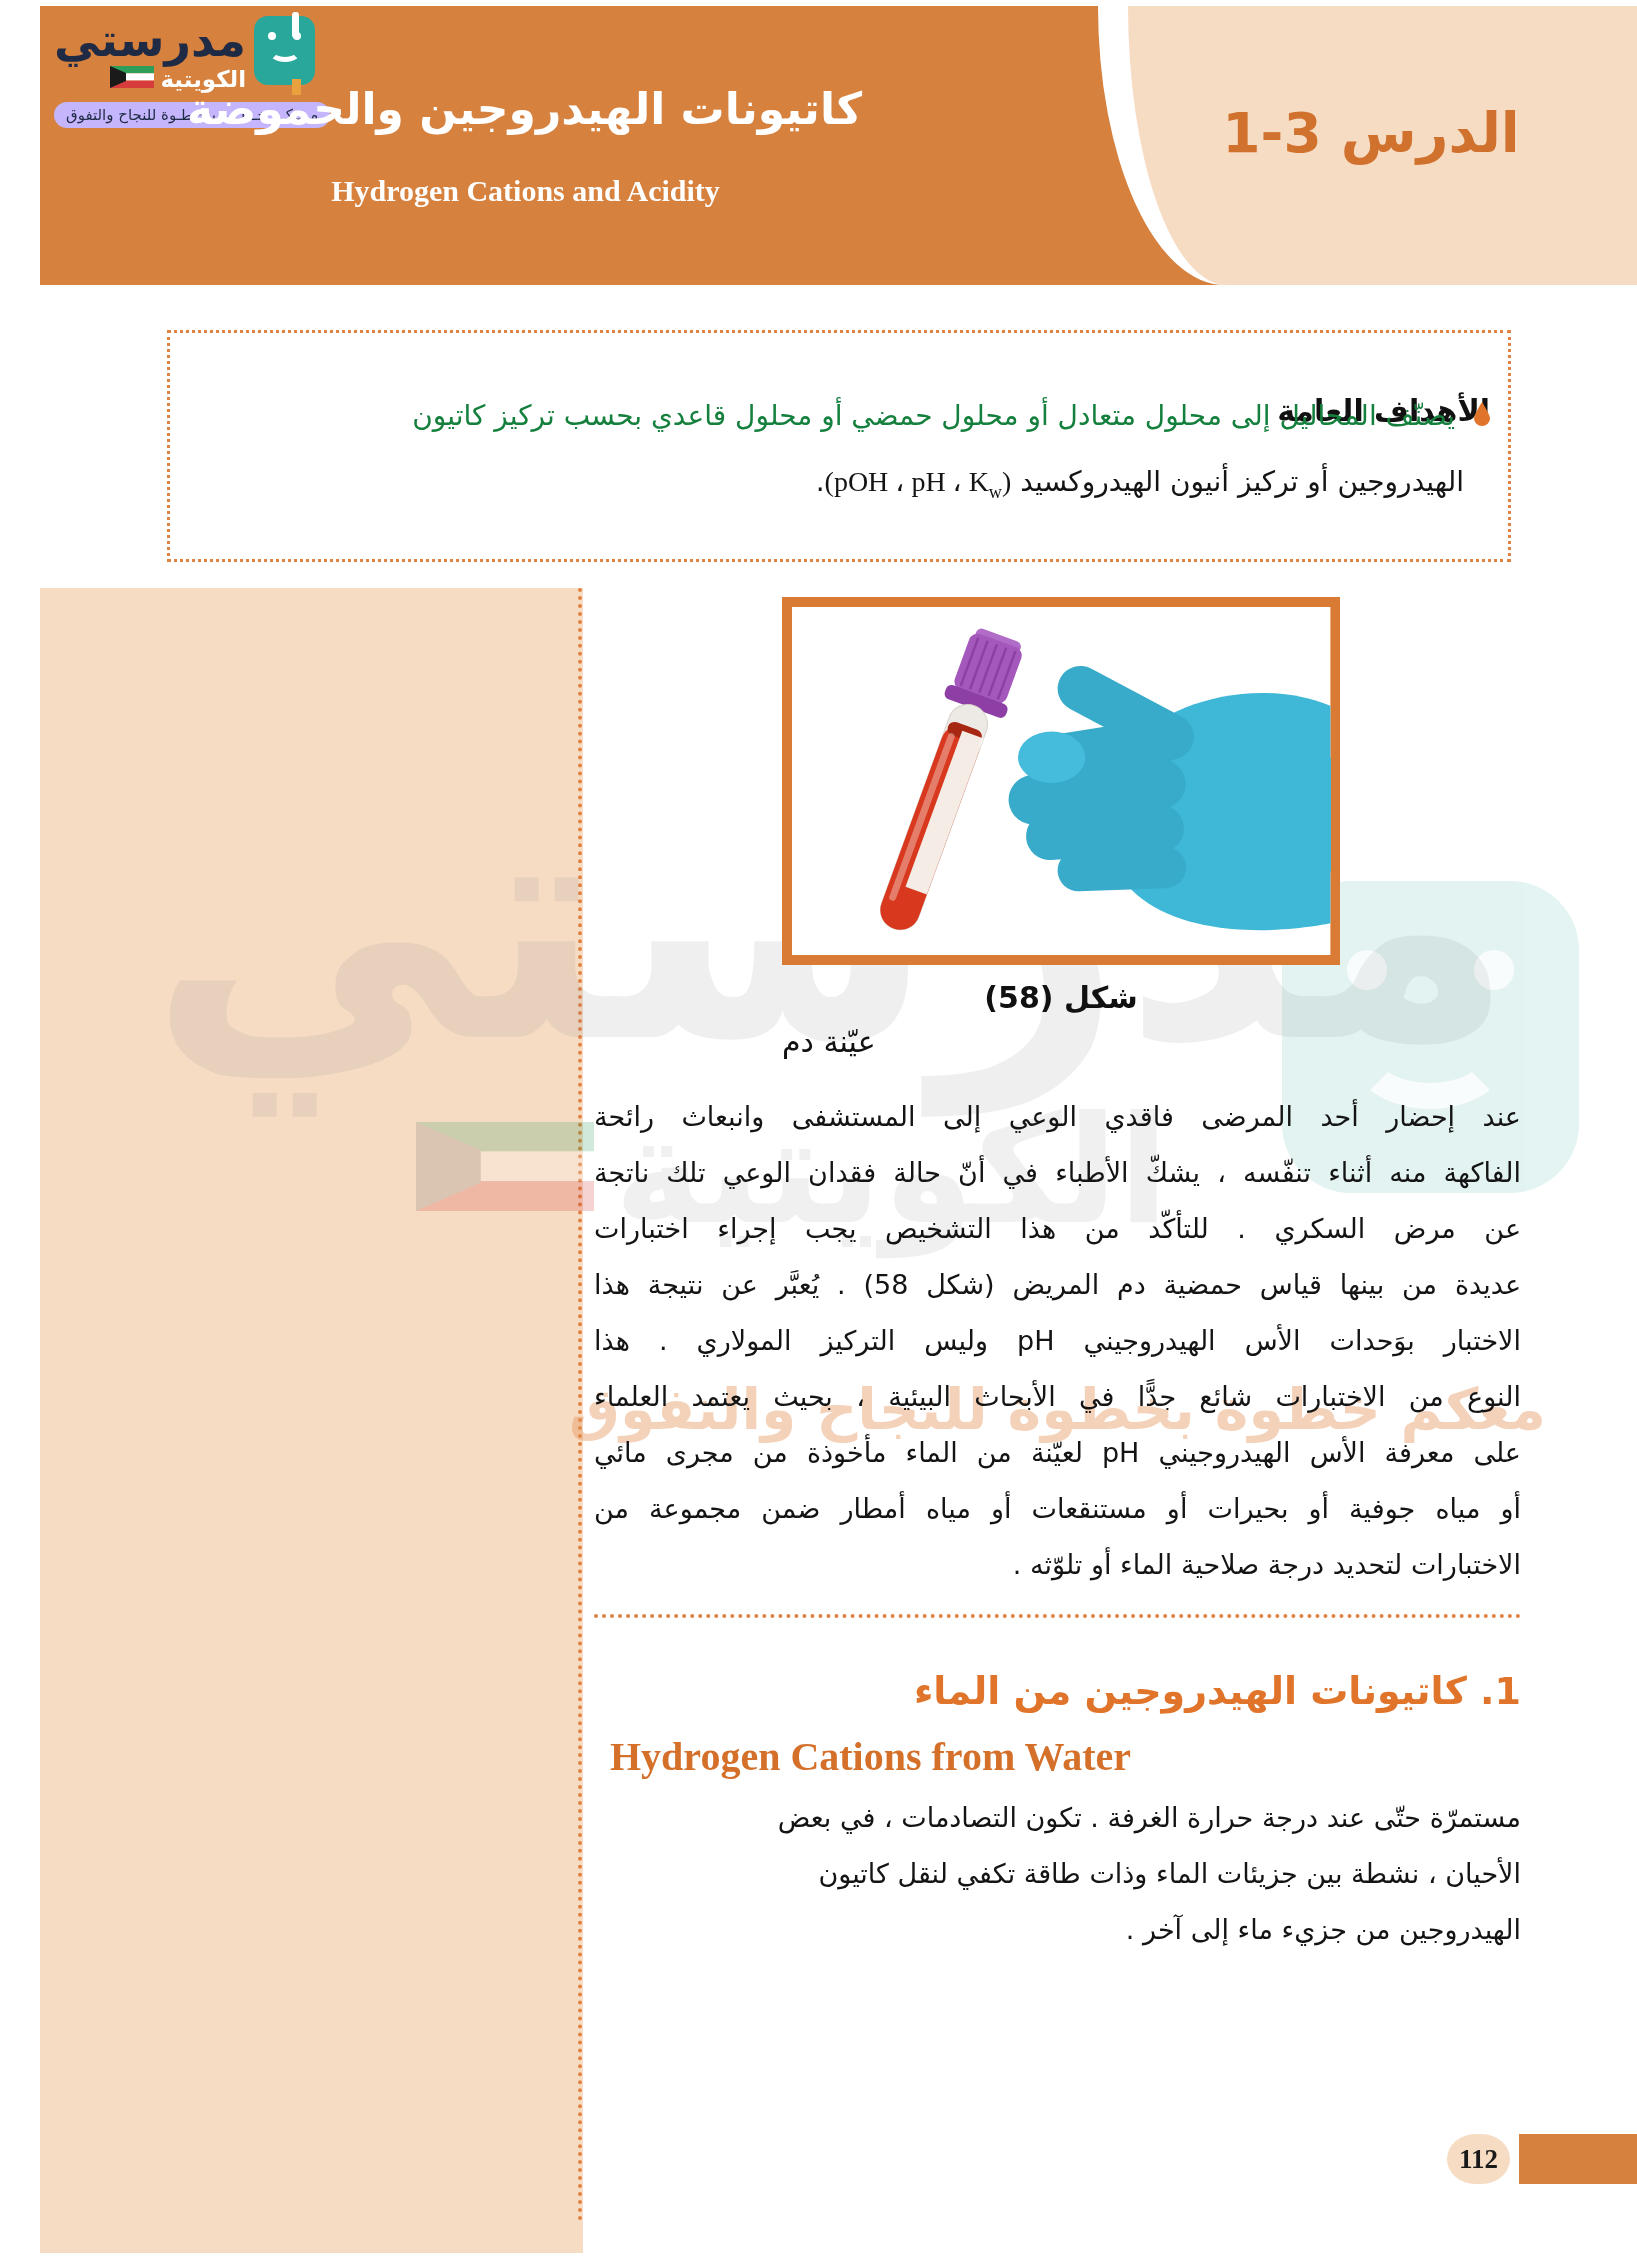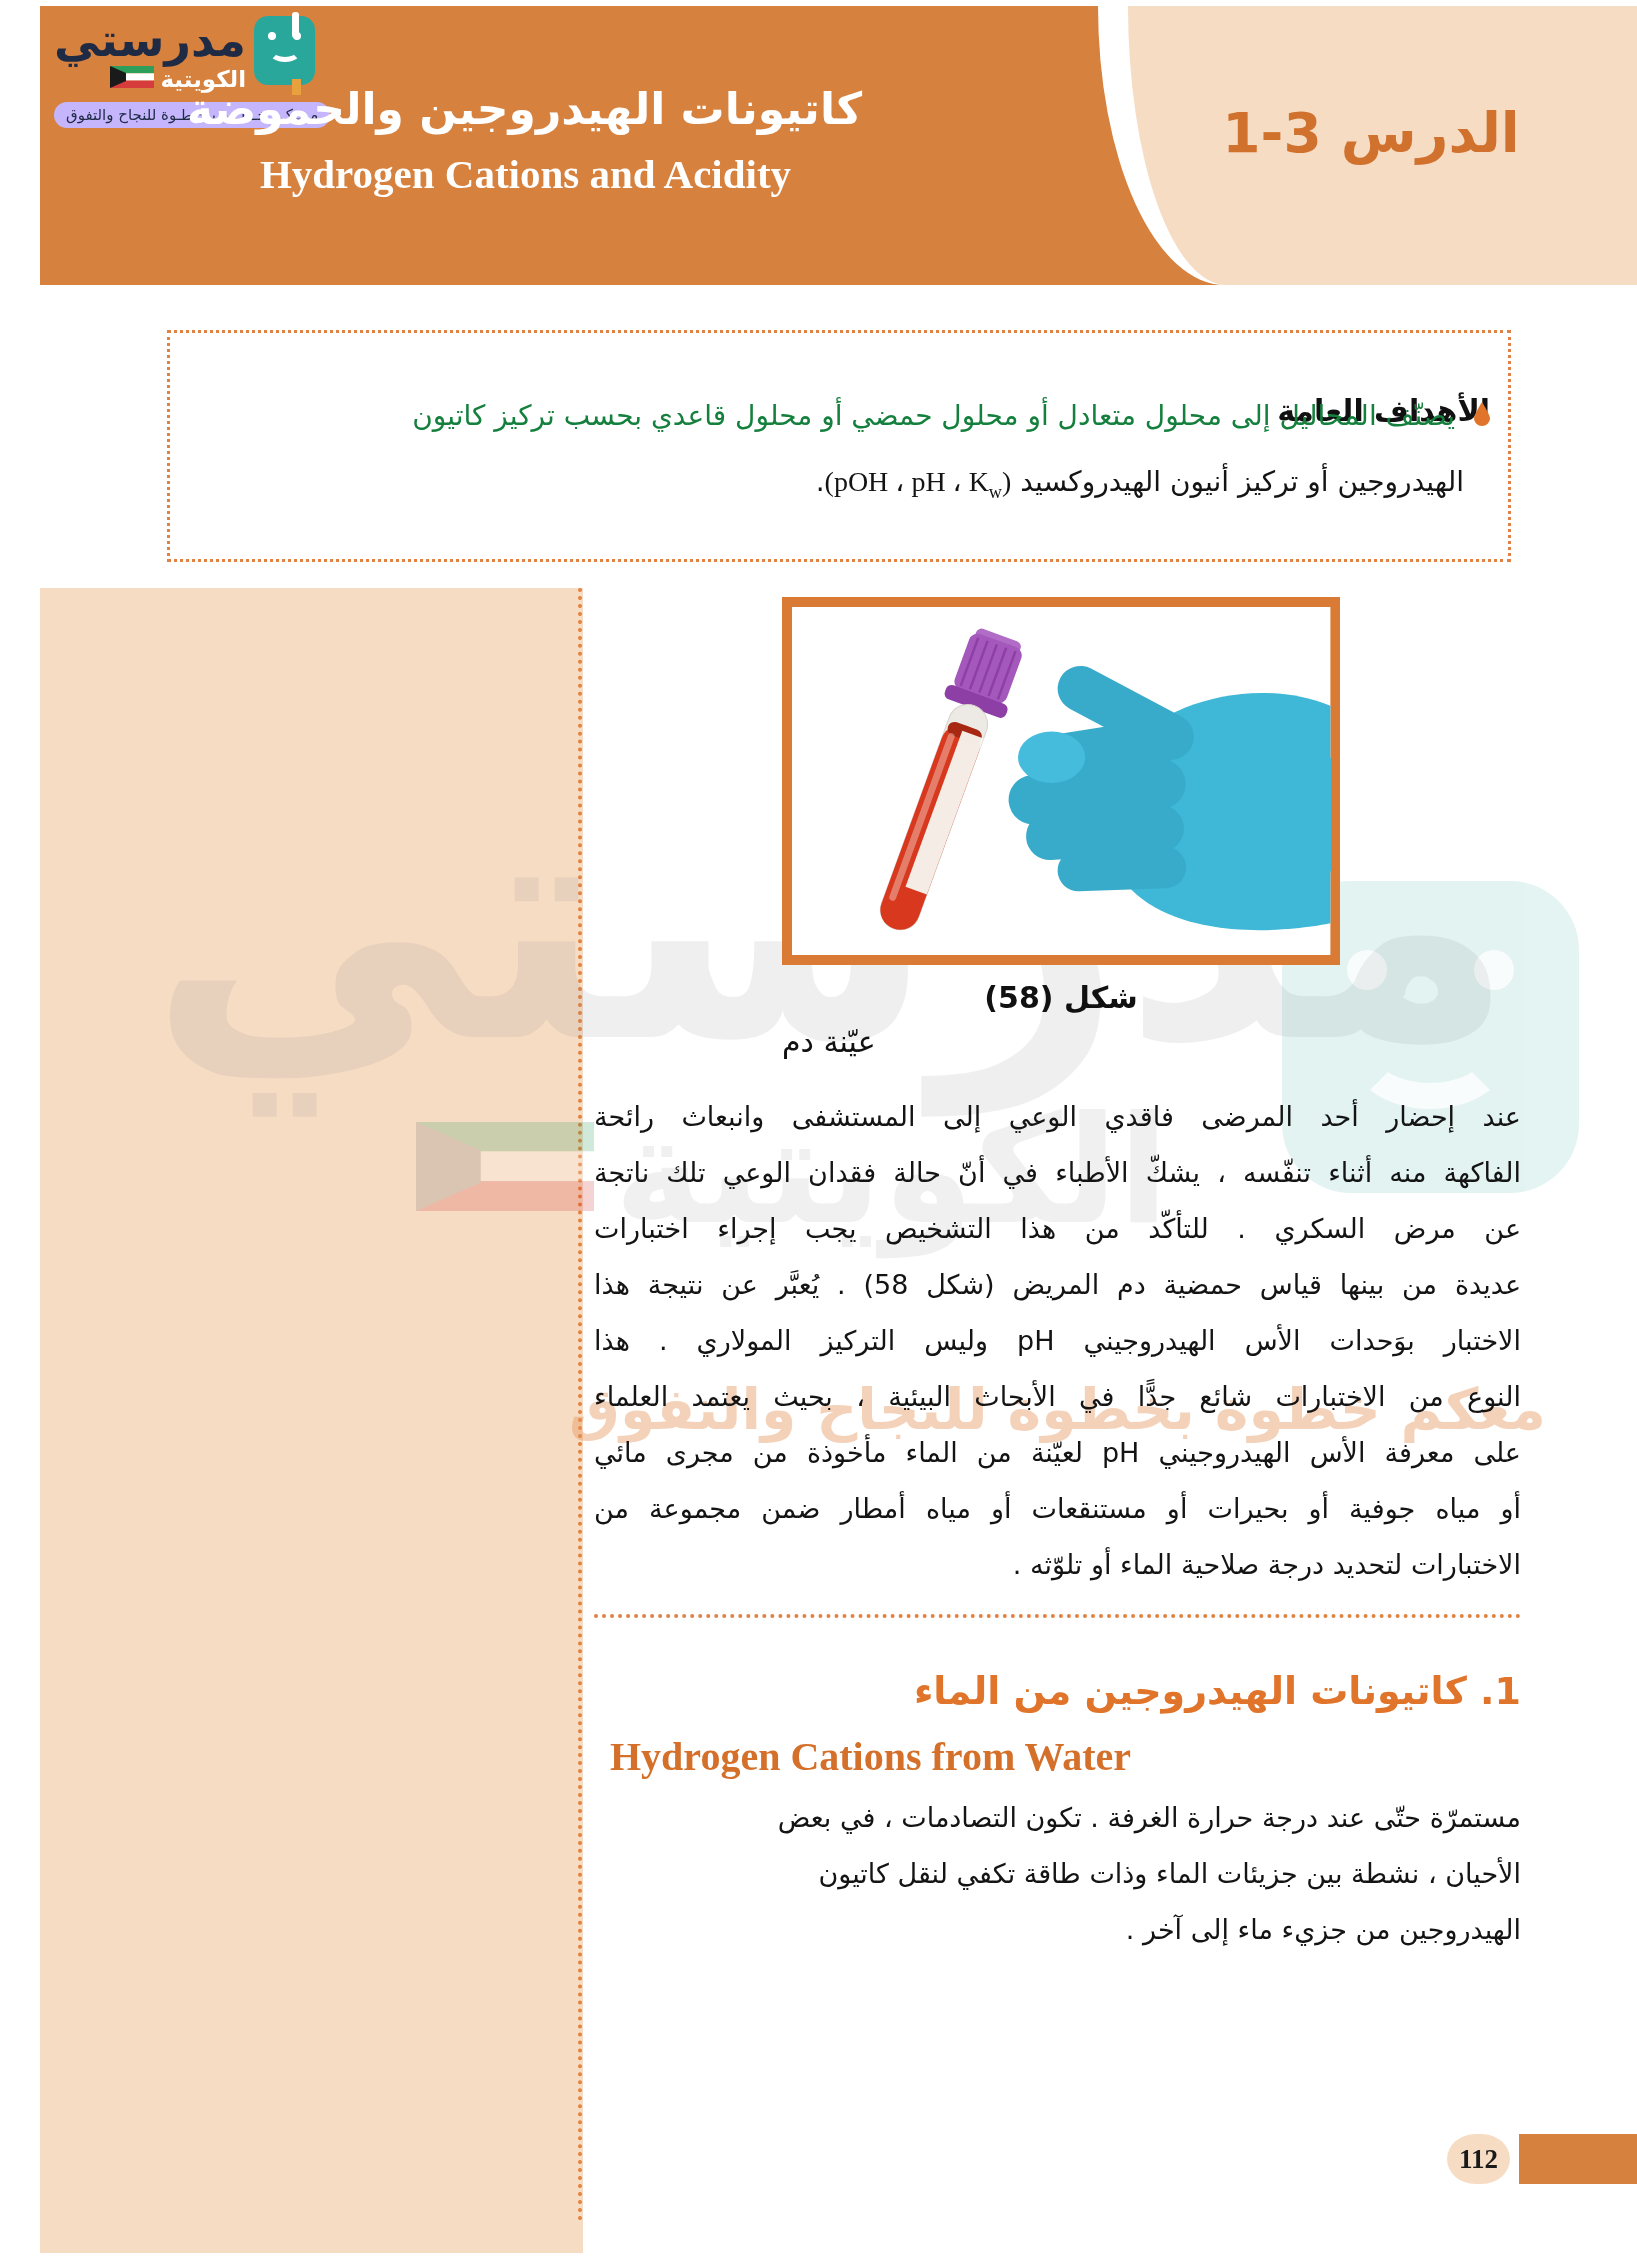--- a/index.html
+++ b/index.html
@@ -12,21 +12,21 @@
   .header { position:absolute; left:40px; top:6px; width:1598px; height:279px;
     background:#D6813E; overflow:hidden; }
   .header-curve-white { position:absolute; right:0; top:0; height:279px; width:540px;
     background:#ffffff; border-bottom-left-radius:127px 279px; }
   .header-tab { position:absolute; right:0; top:0; height:279px; width:510px;
     background:#F7DCC4; border-bottom-left-radius:99px 279px; }
   .lesson-label { position:absolute; right:54px; top:95px; width:426px; text-align:center;
     font-size:55px; font-weight:bold; color:#D0722E; direction:rtl; }
   .header-titles { position:absolute; left:149px; top:77px; width:673px; text-align:center; }
   .header-title-ar { font-size:44px; font-weight:bold; color:#ffffff; direction:rtl; white-space:nowrap; }
-  .header-title-en { margin-top:16px; font-size:41px; font-weight:bold; color:#ffffff;
+  .header-title-en { margin-top:40px; font-size:30px; font-weight:bold; color:#ffffff;
     font-family:"Liberation Serif","DejaVu Serif",serif; white-space:nowrap; }
   
   .logo { position:absolute; left:14px; top:10px; width:307px; }
   .logo-row { display:flex; direction:ltr; align-items:flex-start; }
   .logo-textcol { display:flex; flex-direction:column; align-items:flex-end; margin-right:8px; }
   .logo-name { font-size:46px; line-height:48px; font-weight:bold; color:#1F2A44; }
   .logo-subrow { display:flex; align-items:center; margin-top:2px; }
   .logo-flag { margin-right:6px; }
   .logo-country { font-size:23px; font-weight:bold; color:#ffffff; }
   .logo-icon { position:relative; width:61px; height:69px; background:#2AA79B; border-radius:14px; }

